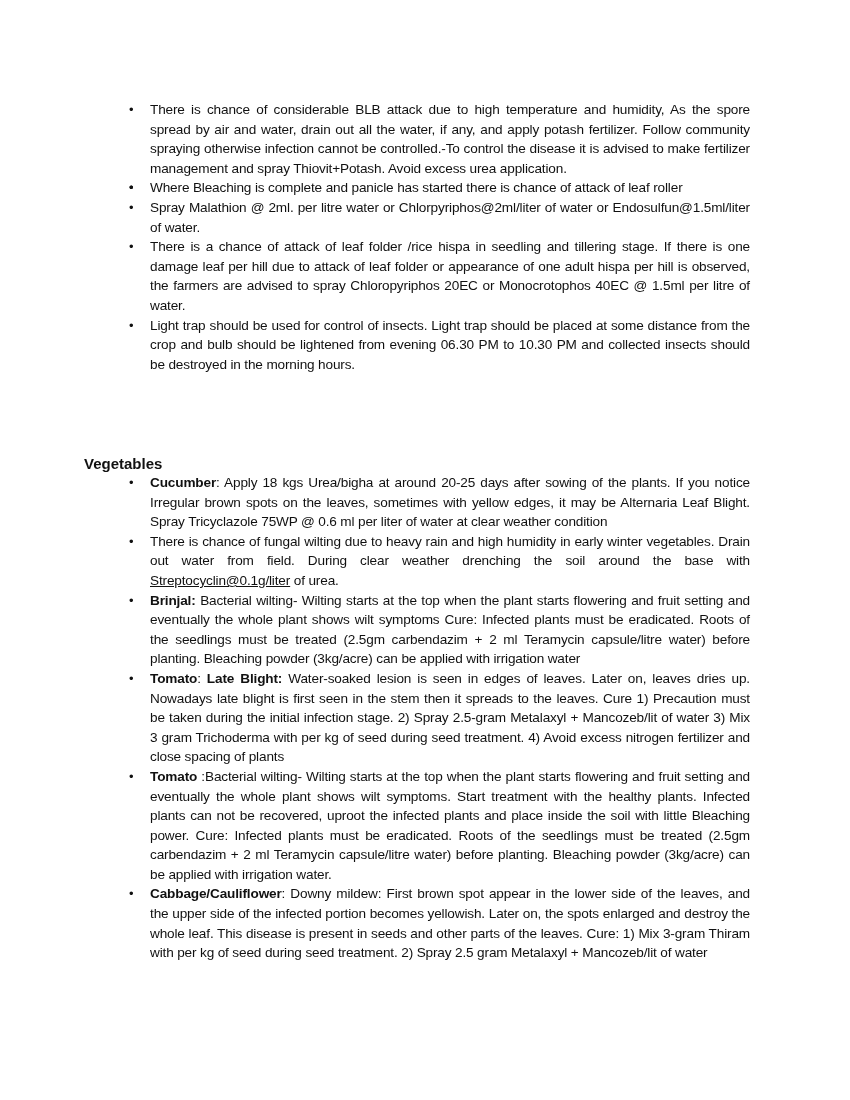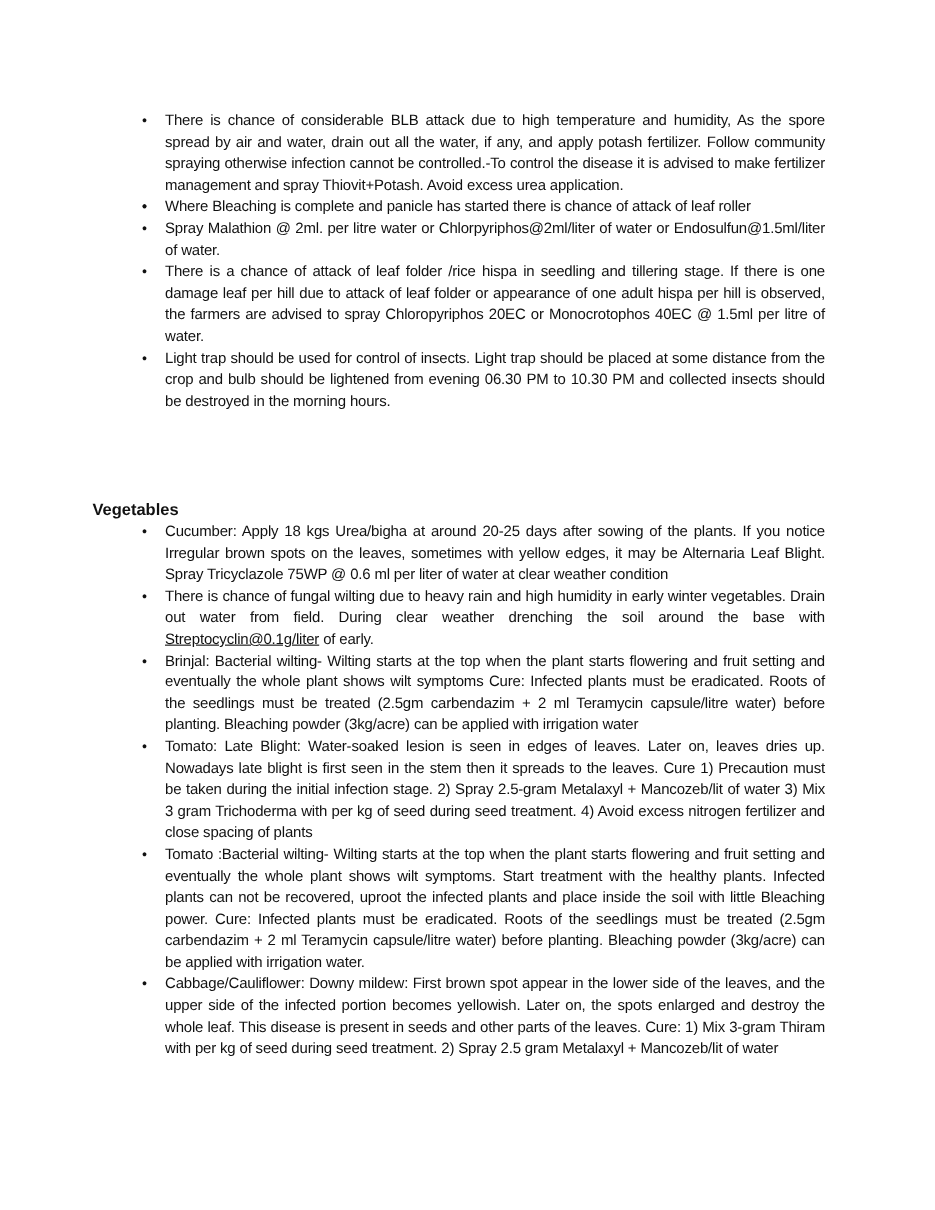--- a/index.html
+++ b/index.html
@@ -28,41 +28,41 @@
     position: absolute; left: -21px; top: 0;
     font-size: 13px;
   }
   .list1 { top: 100px; }
   .section-heading {
     position: absolute; left: 84px; top: 454px;
     font-size: 15px; line-height: 19.6px; font-weight: bold;
     margin: 0;
   }
   .list2 { top: 473px; }
-  b { font-weight: normal; }
+  b { font-weight: bold; }
   u { text-decoration: underline; }
 </style>
 </head>
 <body>
 
 <div class="page">
 
   <ul class="list list1">
     <li><span class="bullet">•</span><span>There is chance of considerable BLB attack due to high temperature and humidity, As the spore spread by air and water, drain out all the water, if any, and apply potash fertilizer. Follow community spraying otherwise infection cannot be controlled.-To control the disease it is advised to make fertilizer management and  spray Thiovit+Potash. Avoid excess urea application.</span></li>
     <li><span class="bullet">•</span></li>
     <li><span class="bullet">•</span><span>Where Bleaching is complete and  panicle has started there is chance of attack of  leaf roller</span></li>
     <li><span class="bullet">•</span><span>Spray Malathion @ 2ml. per litre water or Chlorpyriphos@2ml/liter of water or Endosulfun@1.5ml/liter of water.</span></li>
     <li><span class="bullet">•</span><span>There is a chance of attack of leaf folder /rice hispa in seedling and tillering stage. If there is one damage leaf per hill due to attack of leaf folder or appearance of one adult hispa per hill is observed, the farmers are advised to spray Chloropyriphos 20EC or Monocrotophos 40EC @ 1.5ml per litre of water.</span></li>
     <li><span class="bullet">•</span><span>Light trap should be used for control of insects. Light trap should be placed at some distance from the crop and bulb should be lightened from evening 06.30 PM to 10.30 PM and collected insects should be destroyed in the morning hours.</span></li>
   </ul>
 
   <p class="section-heading">Vegetables</p>
 
   <ul class="list list2">
     <li><span class="bullet">•</span><b>Cucumber</b><span>: Apply 18 kgs Urea/bigha at around 20-25 days after sowing of the plants. If you notice Irregular brown spots on the leaves, sometimes with yellow edges, it may be Alternaria Leaf Blight. Spray Tricyclazole 75WP @ 0.6 ml per liter of water at clear weather condition</span></li>
-    <li><span class="bullet">•</span><span>There is chance of fungal wilting due to heavy rain and high humidity in early winter vegetables. Drain out water from field. During clear weather drenching the soil around the base with </span><u>Streptocyclin@0.1g/liter</u><span> of early.</span></li>
+    <li><span class="bullet">•</span><span>There is chance of fungal wilting due to heavy rain and high humidity in early winter vegetables. Drain out water from field. During clear weather drenching the soil around the base with </span><u>Streptocyclin@0.1g/liter</u><span> of urea.</span></li>
     <li><span class="bullet">•</span><b>Brinjal:</b><span> Bacterial wilting- Wilting starts at the top when the plant starts flowering and fruit setting and eventually the whole plant shows wilt symptoms Cure: Infected plants must be eradicated. Roots of the seedlings must be treated (2.5gm carbendazim + 2 ml Teramycin capsule/litre water) before planting. Bleaching powder (3kg/acre) can be applied with irrigation water</span></li>
     <li><span class="bullet">•</span><b>Tomato</b><span>: </span><b>Late Blight:</b><span> Water-soaked lesion is seen in edges of leaves. Later on, leaves dries up. Nowadays late blight is first seen in the stem then it spreads to the leaves. Cure 1) Precaution must be taken during the initial infection stage. 2) Spray 2.5-gram Metalaxyl + Mancozeb/lit of water 3) Mix 3 gram Trichoderma with per kg of seed during seed treatment. 4) Avoid excess nitrogen fertilizer and close spacing of plants</span></li>
     <li><span class="bullet">•</span><b>Tomato</b><span> :Bacterial wilting- Wilting starts at the top when the plant starts flowering and fruit setting and eventually the whole plant shows wilt symptoms. Start treatment with the healthy plants. Infected plants can not be recovered, uproot the infected plants and place inside the soil with little Bleaching power. Cure: Infected plants must be eradicated. Roots of the seedlings must be treated (2.5gm carbendazim + 2 ml Teramycin capsule/litre water) before planting. Bleaching powder (3kg/acre) can be applied with irrigation water.</span></li>
     <li><span class="bullet">•</span><b>Cabbage/Cauliflower</b><span>: Downy mildew: First brown spot appear in the lower side of the leaves, and the upper side of the infected portion becomes yellowish. Later on, the spots enlarged and destroy the whole leaf. This disease is present in seeds and other parts of the leaves. Cure: 1) Mix 3-gram Thiram with per kg of seed during seed treatment. 2) Spray 2.5 gram Metalaxyl + Mancozeb/lit of water</span></li>
   </ul>
 
 </div>
 
 </body></html>

